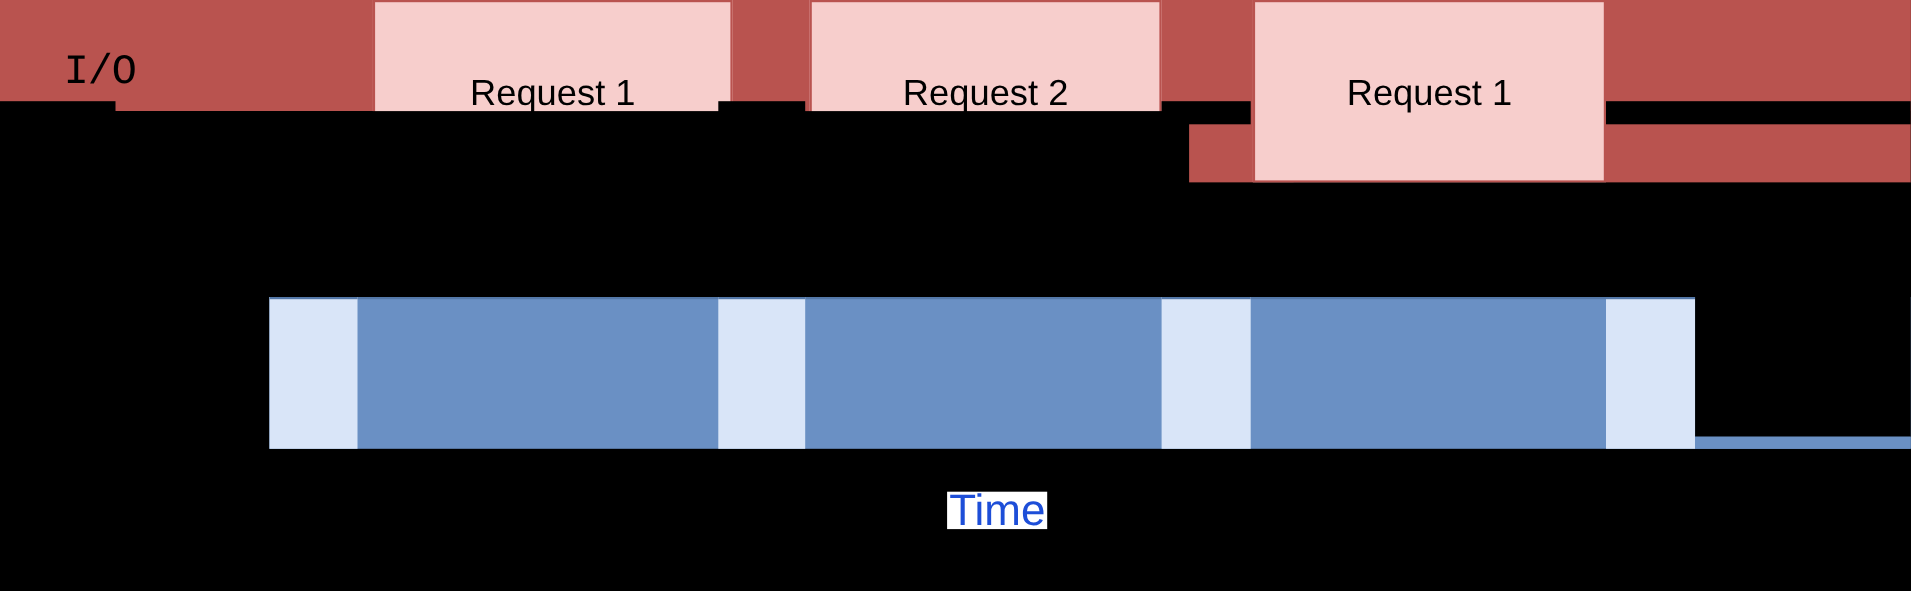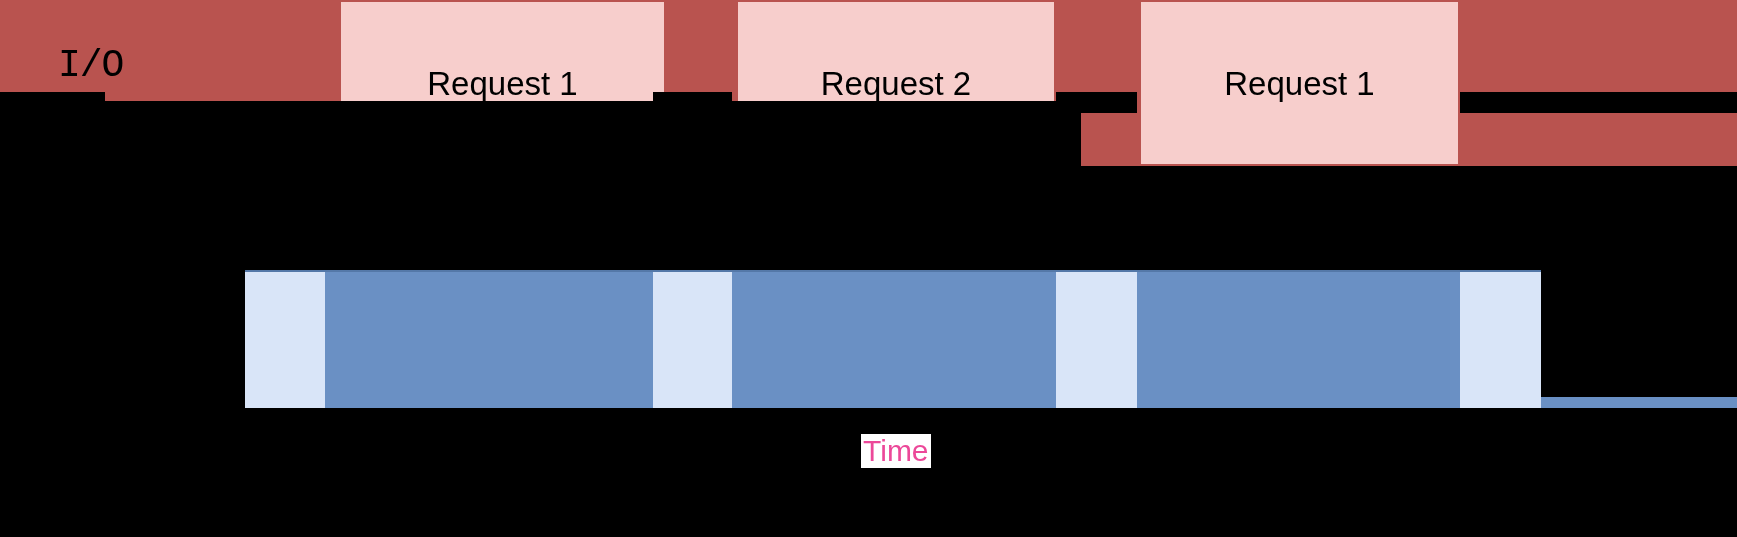--- a/index.html
+++ b/index.html
@@ -112,24 +112,24 @@
   }
   .tail-block {
     position: absolute;
     background: #6a90c4;
   }
 
   
   .time-label {
     position: absolute;
     left: 861px;
-    top: 434px;
+    top: 447px;
     background: #ffffff;
-    color: #ec4899;
-    font-size: 30px;
+    color: #1d4ed8;
+    font-size: 40px;
     line-height: 34px;
     padding: 0 2px;
     white-space: nowrap;
   }
 </style>
 </head>
 <body>
 
 <div class="stage">
 

